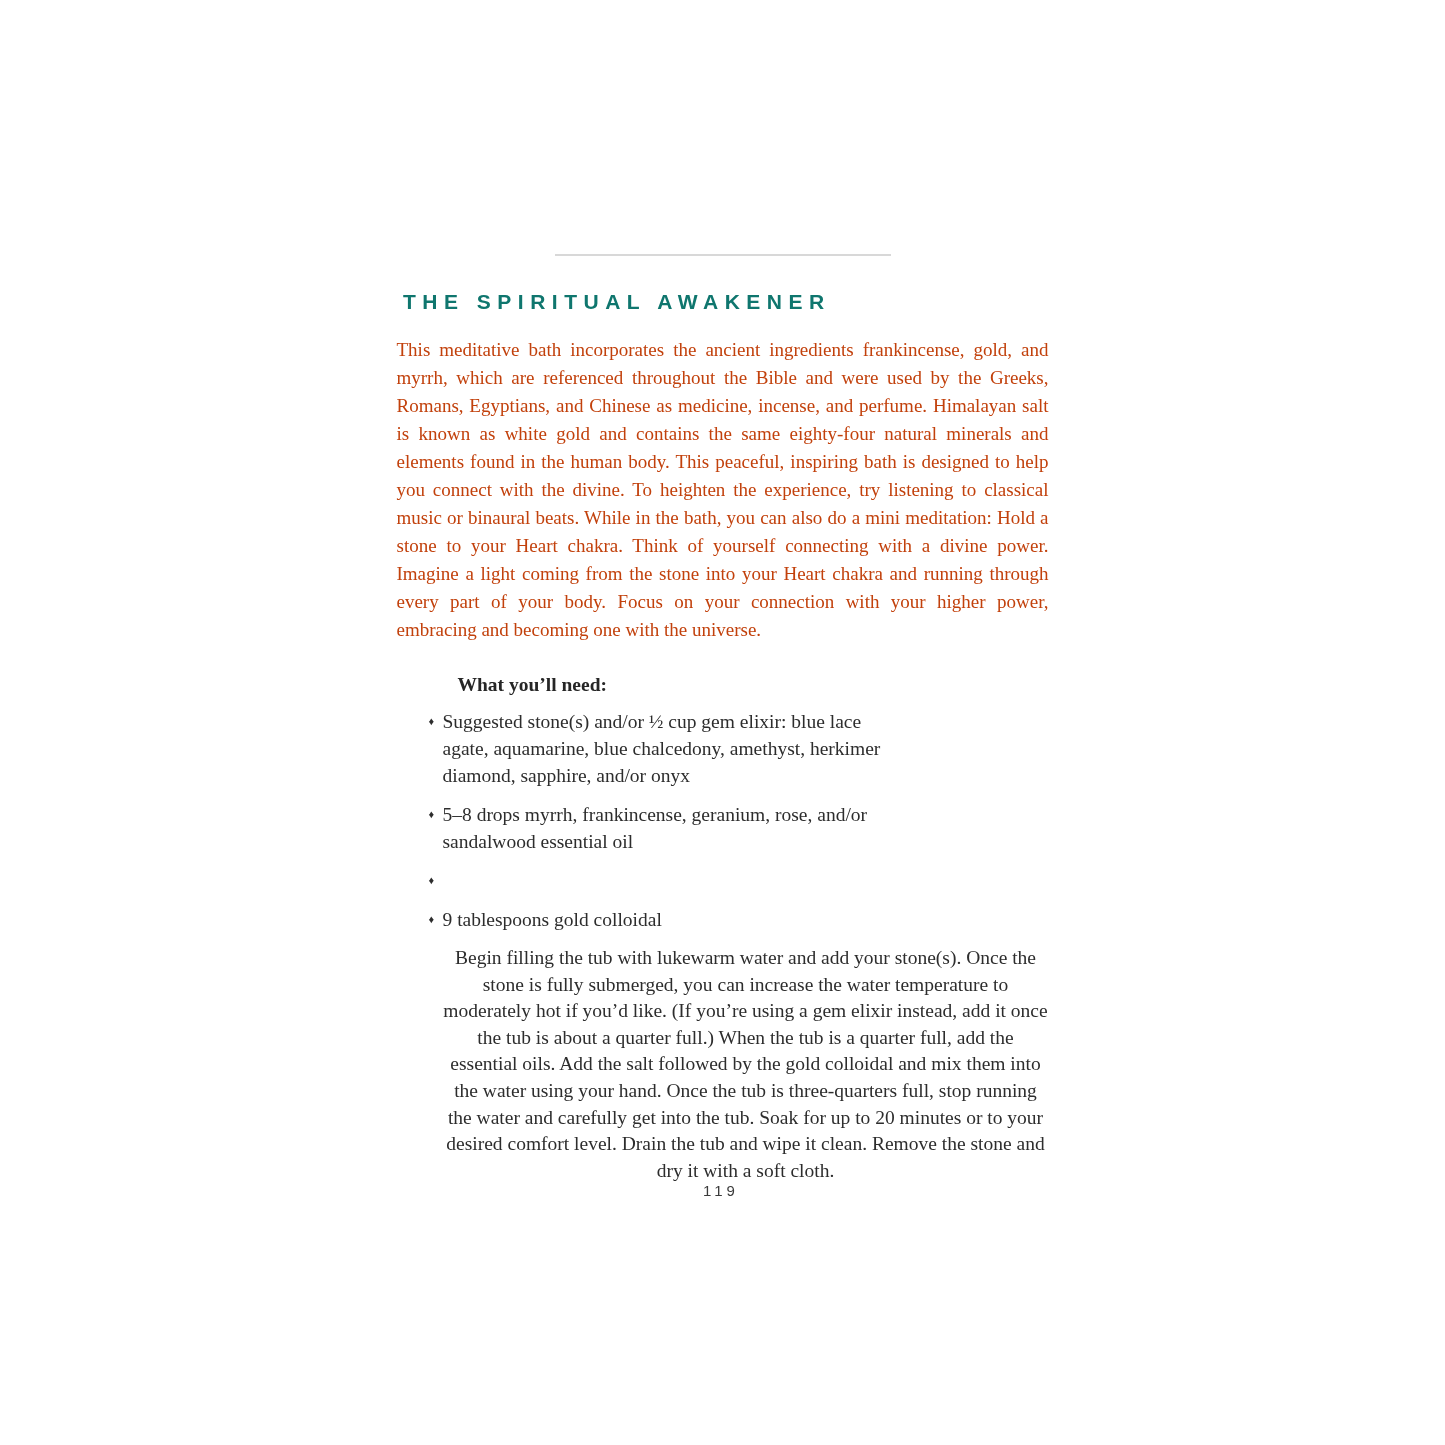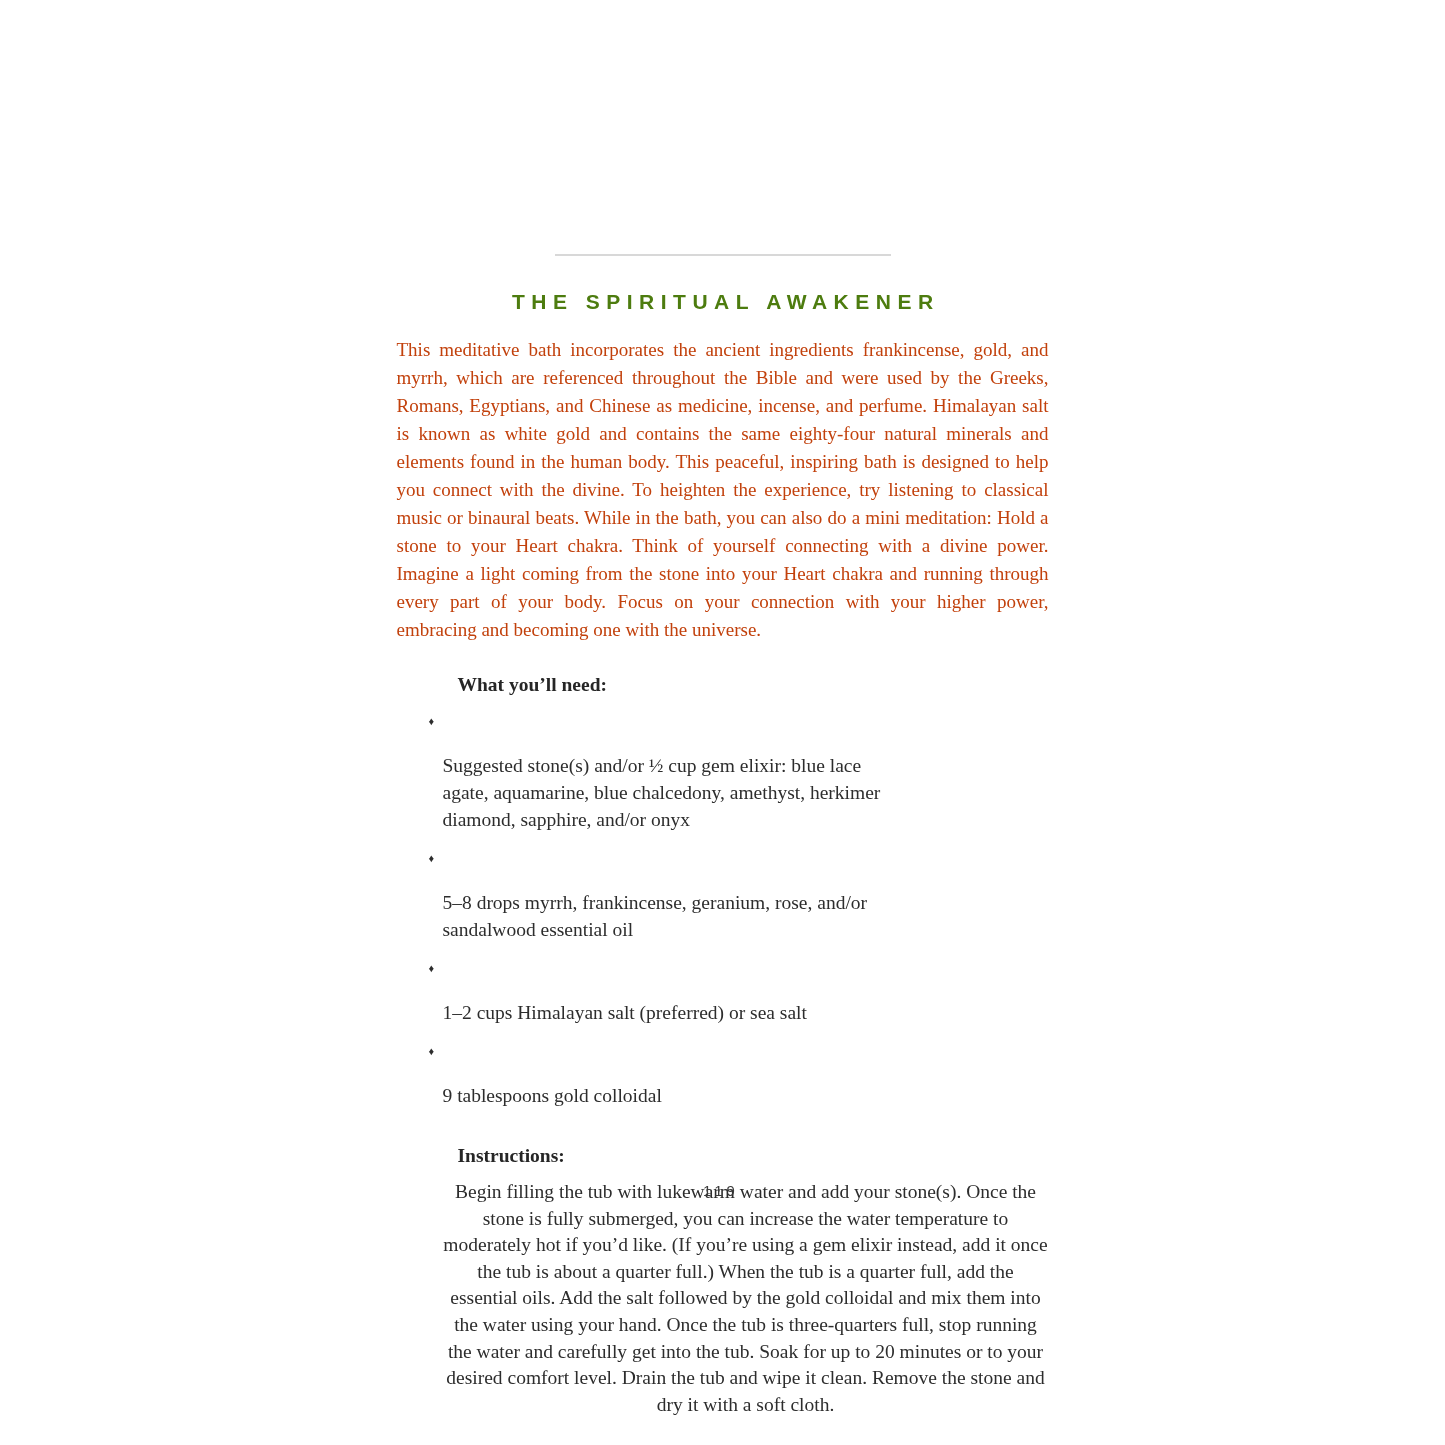--- a/index.html
+++ b/index.html
@@ -24,27 +24,27 @@
     display: block;
     width: 336px;
     margin: 0 auto;
     padding-top: 254px;
     border: none;
     height: 0;
     border-bottom: 2px solid #d8d8d8;
   }
   .title {
     margin: 34px 0 0 0;
-    text-align: center;
+    text-align: left;
     font-family: "Liberation Sans", sans-serif;
     font-size: 21px;
     font-weight: 600;
     letter-spacing: 6.5px;
     text-indent: 6.5px;
-    color: #4d7c0f;
+    color: #0f766e;
     white-space: nowrap;
   }
   .intro {
     margin: 22px 0 0 0;
     font-size: 19px;
     line-height: 28px;
     text-align: justify;
     color: #c2410c;
   }
   .sub {
@@ -73,21 +73,20 @@
   .bullet {
     flex: none;
     width: 14px;
     font-size: 11px;
     line-height: 27px;
     color: #2d2d2d;
   }
   .li-text {
     flex: none;
     max-width: 452px;
-    margin-top: 44px;
   }
   .instr-heading {
     margin-top: 36px;
   }
   .instr {
     margin: 12px 0 0 0;
     width: 606px;
     font-size: 19.5px;
     line-height: 26.6px;
     text-align: center;
@@ -126,29 +125,27 @@
         <li>
           <span class="bullet">♦</span>
           <span class="li-text">Suggested stone(s) and/or ½ cup gem elixir: blue lace agate, aquamarine, blue chalcedony, amethyst, herkimer diamond, sapphire, and/or onyx</span>
         </li>
         <li>
           <span class="bullet">♦</span>
           <span class="li-text">5–8 drops myrrh, frankincense, geranium, rose, and/or sandalwood essential oil</span>
         </li>
         <li>
           <span class="bullet">♦</span>
-          <span class="li-text">1–2 cups Himalayan salt (preferred) or sea salt</span>
         </li>
         <li>
           <span class="bullet">♦</span>
           <span class="li-text">9 tablespoons gold colloidal</span>
         </li>
       </ul>
 
-      <h2 class="sub-heading instr-heading">Instructions:</h2>
 
       <p class="instr">Begin filling the tub with lukewarm water and add your stone(s). Once the stone is fully submerged, you can increase the water temperature to moderately hot if you’d like. (If you’re using a gem elixir instead, add it once the tub is about a quarter full.) When the tub is a quarter full, add the essential oils. Add the salt followed by the gold colloidal and mix them into the water using your hand. Once the tub is three-quarters full, stop running the water and carefully get into the tub. Soak for up to 20 minutes or to your desired comfort level. Drain the tub and wipe it clean. Remove the stone and dry it with a soft cloth.</p>
 
     </div>
   </div>
 
   <div class="pagenum">119</div>
 </div>
 
 </body></html>

